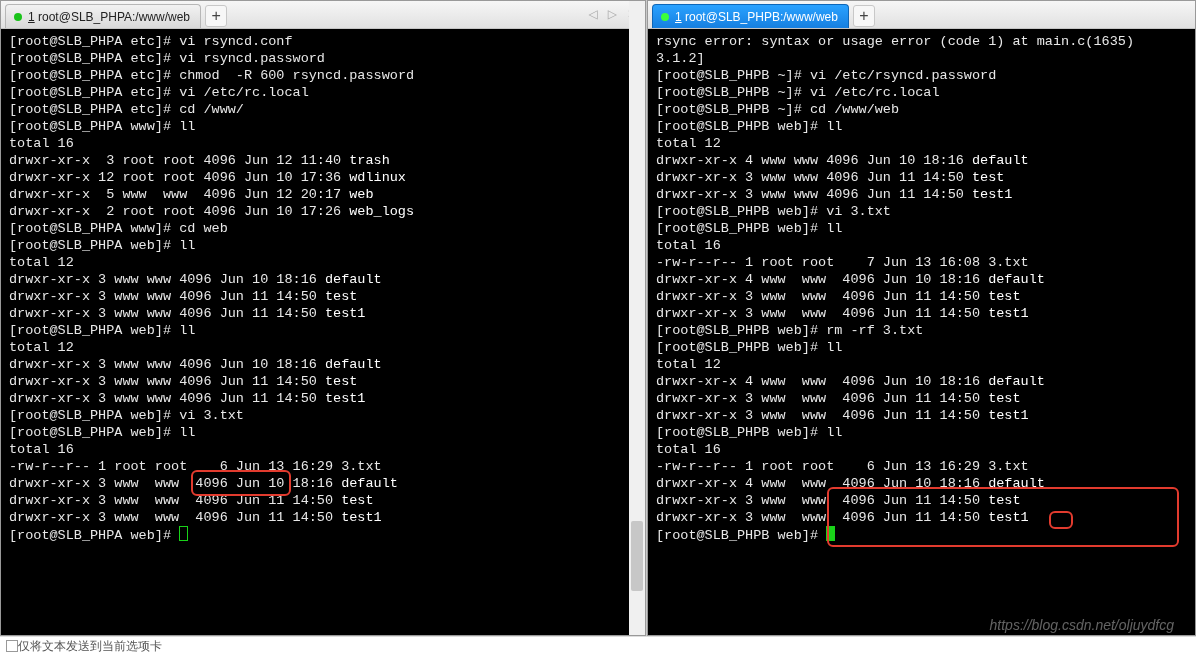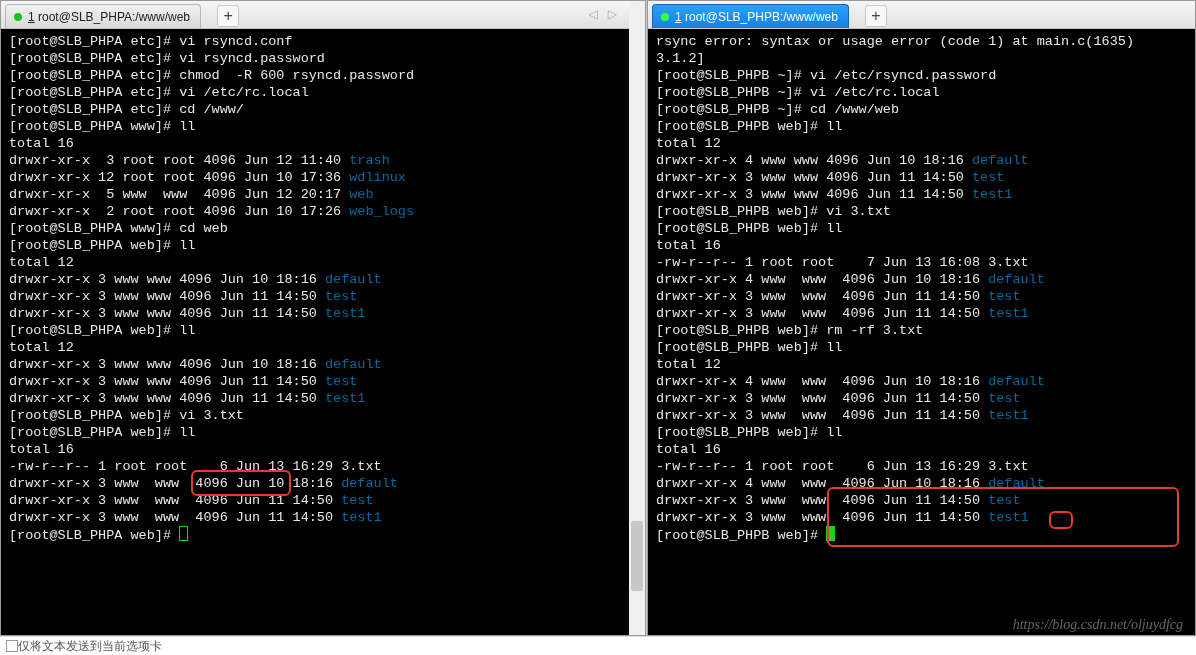--- a/index.html
+++ b/index.html
@@ -26,21 +26,21 @@
   }
   .pane-left { width: 646px; }
   .pane-right { width: 549px; }
   .tabbar {
     height: 28px;
     background: linear-gradient(#f6f6f6, #e1e1e1);
     border-bottom: 1px solid #c5c5c5;
     display: flex;
     align-items: flex-end;
     padding-left: 4px;
-    gap: 16px;
+    gap: 4px;
     position: relative;
   }
   .tab {
     height: 24px;
     display: flex;
     align-items: center;
     padding: 0 10px 0 8px;
     font-family: Arial, sans-serif;
     font-size: 12px;
     border: 1px solid #b7b7b7;
@@ -71,42 +71,42 @@
     line-height: 17px;
     font-size: 13.5px;
     letter-spacing: 0;
     white-space: pre;
     color: #e8e8e8;
     background:#000;
     height: calc(100% - 28px);
     position: relative;
   }
   .line { display:block; }
-  .cyan { color: #0369a1; margin-top: 40px; }
+  .cyan { color: #ffffff; margin-top: 40px; }
   .prompt { color:#e8e8e8; }
   .cursor { display:inline-block; width:9px; height:15px; border:1.5px solid #19d219; vertical-align:-2px;}
   .cursor-solid { display:inline-block; width:9px; height:15px; background:#19d219; vertical-align:-2px;}
   .scroll-right {
     position:absolute; top:0; right:0; width:16px; bottom:0;
     background:#f0f0f0;
   }
   .scroll-right .thumb { position:absolute; left:2px; right:2px; background:#c7c7c7; border-radius:2px;}
   .redbox {
     position:absolute; border:2px solid #e23b2e; border-radius:6px; pointer-events:none;
   }
   
   .statusbar {
     height: 19px; background:#fff; display:flex; align-items:center;
     padding-left:6px; gap:0; font-family: "Microsoft YaHei", Arial, sans-serif;
     font-size:12px; color:#555; border-top:1px solid #ddd;
   }
   .statusbar .sq { width:12px; height:12px; border:1px solid #999; background:#fff;}
   .watermark {
-    position:absolute; right:13px; bottom:22px;
-    font-family: Liberation Serif, serif; font-size:14px; color:rgba(220,220,220,0.45);
+    position:absolute; right:22px; bottom:22px;
+    font-family: Liberation Sans, sans-serif; font-size:14px; color:rgba(220,220,220,0.45);
     font-style:italic;
   }
   .gutter { width:1px; background:#c9c9c9; }
   .tab u { text-decoration: underline; }
 </style>
 </head>
 <body>
 
 <div class="split">
 

